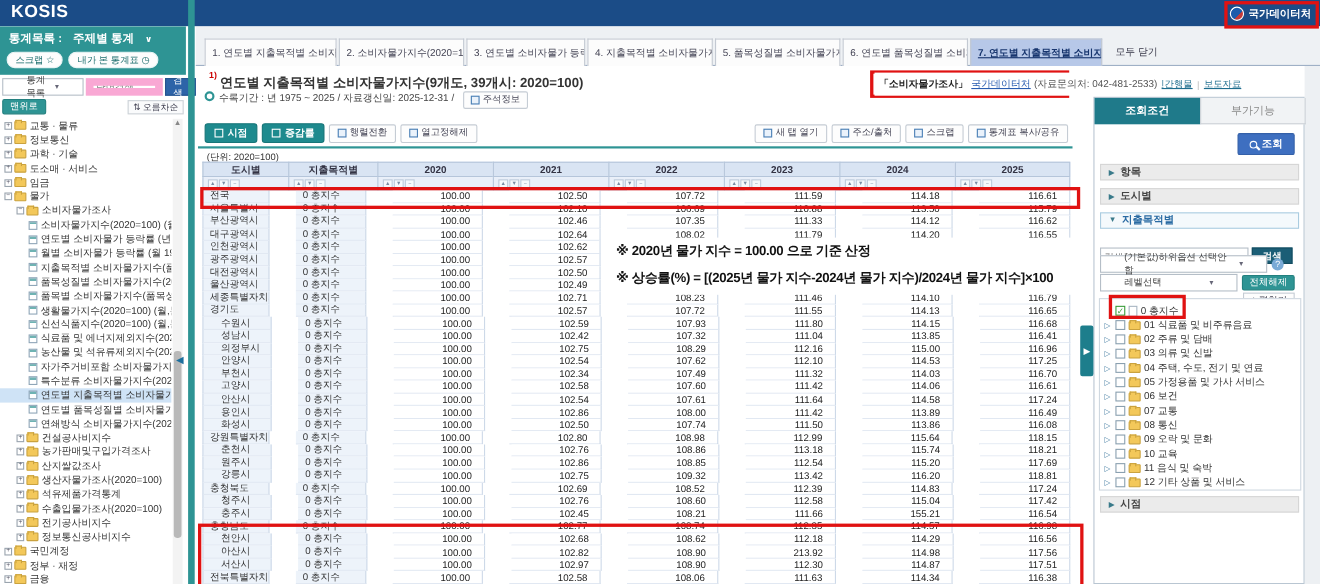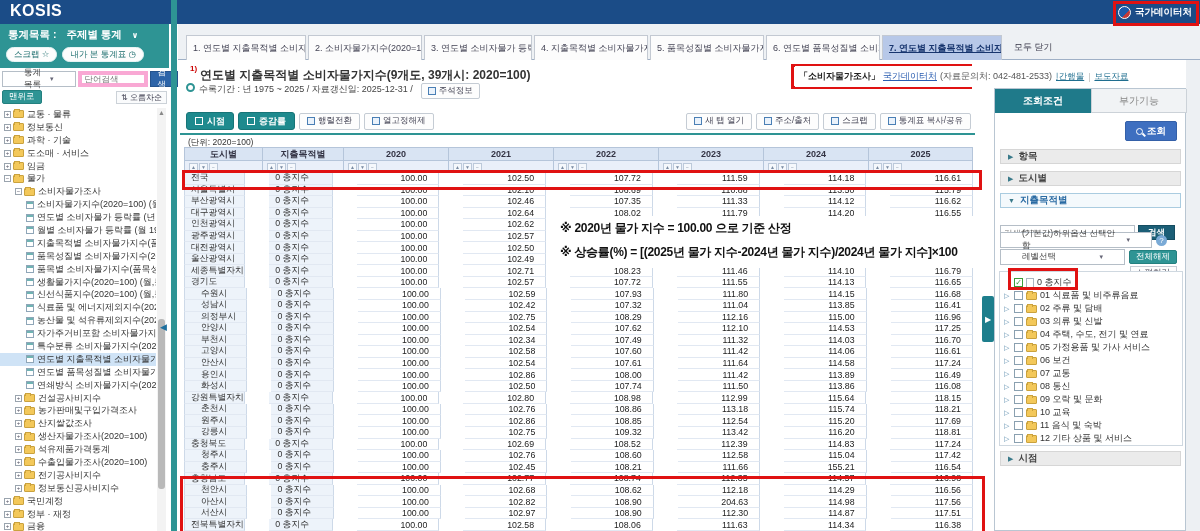--- a/index.html
+++ b/index.html
@@ -16,21 +16,21 @@
   
   #sidebar{left:0;top:24px;width:178px;height:507px;background:#fff;}
   #side-teal{left:0;top:0;width:169px;height:44px;background:#2e9494;}
   #side-title{left:8px;top:4px;color:#fff;font-size:10.5px;font-weight:bold;display:flex;gap:10px;align-items:center;}
   #side-title .chev{font-size:8px;}
   .pill{height:15px;border:1px solid #e8f4f4;border-radius:9px;background:#fdfdfd;color:#1d6e6e;font-size:8.5px;padding:0 7px;display:inline-flex;align-items:center;gap:2px;}
   #pills{left:6px;top:23px;display:flex;gap:5px;}
   #srchrow{left:2px;top:47px;display:flex;gap:2px;align-items:center;}
   .mini-select{height:16px;border:1px solid #b5bec7;background:#fff;font-size:8.5px;color:#444;display:inline-flex;align-items:center;padding:0 21px;gap:3px;}
   .mini-select .chev{font-size:7px;color:#667;}
-  #word-input{width:70px;height:16px;border:4px solid #f9a8d4;font-size:8.5px;padding:0 3px;color:#333;}
+  #word-input{width:70px;height:16px;border:7px solid #f9a8d4;font-size:8.5px;padding:0 3px;color:#333;}
   .btn-blue{background:#2d64a8;color:#fff;border:1px solid #24538d;font-size:8.5px;height:16px;padding:0 7px;display:inline-flex;align-items:center;}
   #toprow{left:2px;top:66px;width:165px;display:flex;justify-content:space-between;align-items:center;}
   .btn-teal-sm{background:#2e9494;color:#fff;border:1px solid #23807f;border-radius:2px;font-size:8.5px;height:14px;padding:0 6px;display:inline-flex;align-items:center;}
   #asc{height:13px;border:1px solid #ccd2d8;background:#fafbfc;color:#445;font-size:8px;padding:0 4px;display:inline-flex;align-items:center;gap:2px;}
   #sidetree{left:0;top:84px;width:156px;height:423px;overflow:hidden;font-size:9px;}
   .trow{height:12.9px;display:flex;align-items:center;white-space:nowrap;overflow:hidden;color:#333;}
   .trow.sel{background:#cfe3f6;}
   .pm{width:7px;height:7px;border:1px solid #9aa4ae;background:#fff;font-size:6px;line-height:5px;text-align:center;color:#556;margin-right:2px;flex:0 0 auto;}
   .folder{width:11px;height:8px;background:#f3c85a;border:1px solid #caa23e;border-radius:1px;position:relative;margin-right:3px;flex:0 0 auto;}
   .folder::before{content:"";position:absolute;left:0;top:-2px;width:4px;height:2px;background:#f3c85a;border:1px solid #caa23e;border-bottom:none;}
@@ -724,21 +724,21 @@
       <div class="dcell num" style="width: 105px;">112.18</div>
       <div class="dcell num" style="width: 105px;">114.29</div>
       <div class="dcell num" style="width: 105px;">116.56</div>
     </div>
     <div class="drow">
       <div class="dcell city" style="width: 78px; padding-left: 16px;">아산시</div>
       <div class="dcell cat" style="width: 81px; padding-left: 6px;">0 총지수</div>
       <div class="dcell num" style="width: 105px;">100.00</div>
       <div class="dcell num" style="width: 105px;">102.82</div>
       <div class="dcell num" style="width: 105px;">108.90</div>
-      <div class="dcell num" style="width: 105px;">204.63</div>
+      <div class="dcell num" style="width: 105px;">213.92</div>
       <div class="dcell num" style="width: 105px;">114.98</div>
       <div class="dcell num" style="width: 105px;">117.56</div>
     </div>
     <div class="drow">
       <div class="dcell city" style="width: 78px; padding-left: 16px;">서산시</div>
       <div class="dcell cat" style="width: 81px; padding-left: 6px;">0 총지수</div>
       <div class="dcell num" style="width: 105px;">100.00</div>
       <div class="dcell num" style="width: 105px;">102.97</div>
       <div class="dcell num" style="width: 105px;">108.90</div>
       <div class="dcell num" style="width: 105px;">112.30</div>

